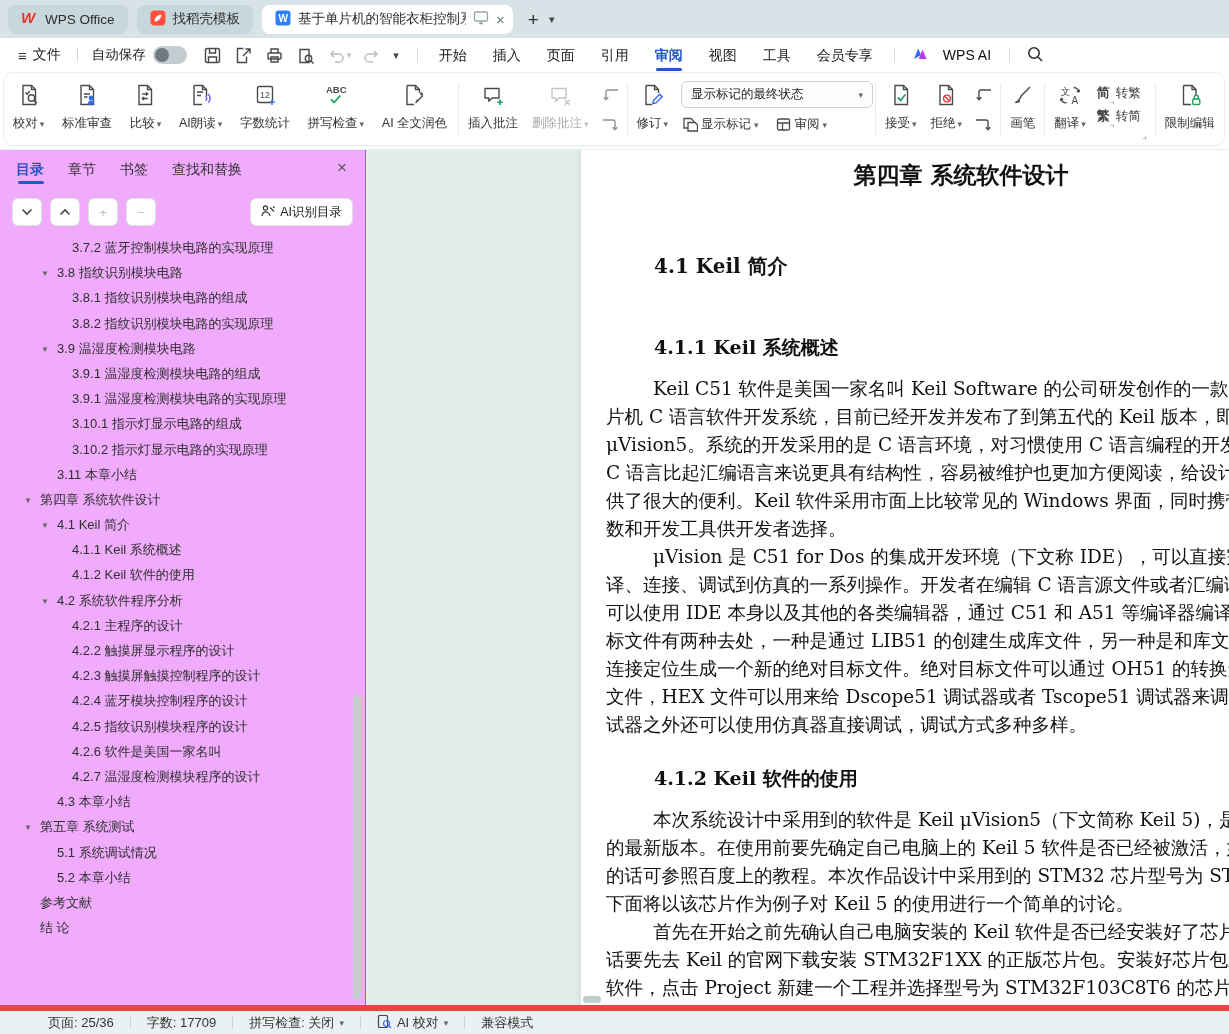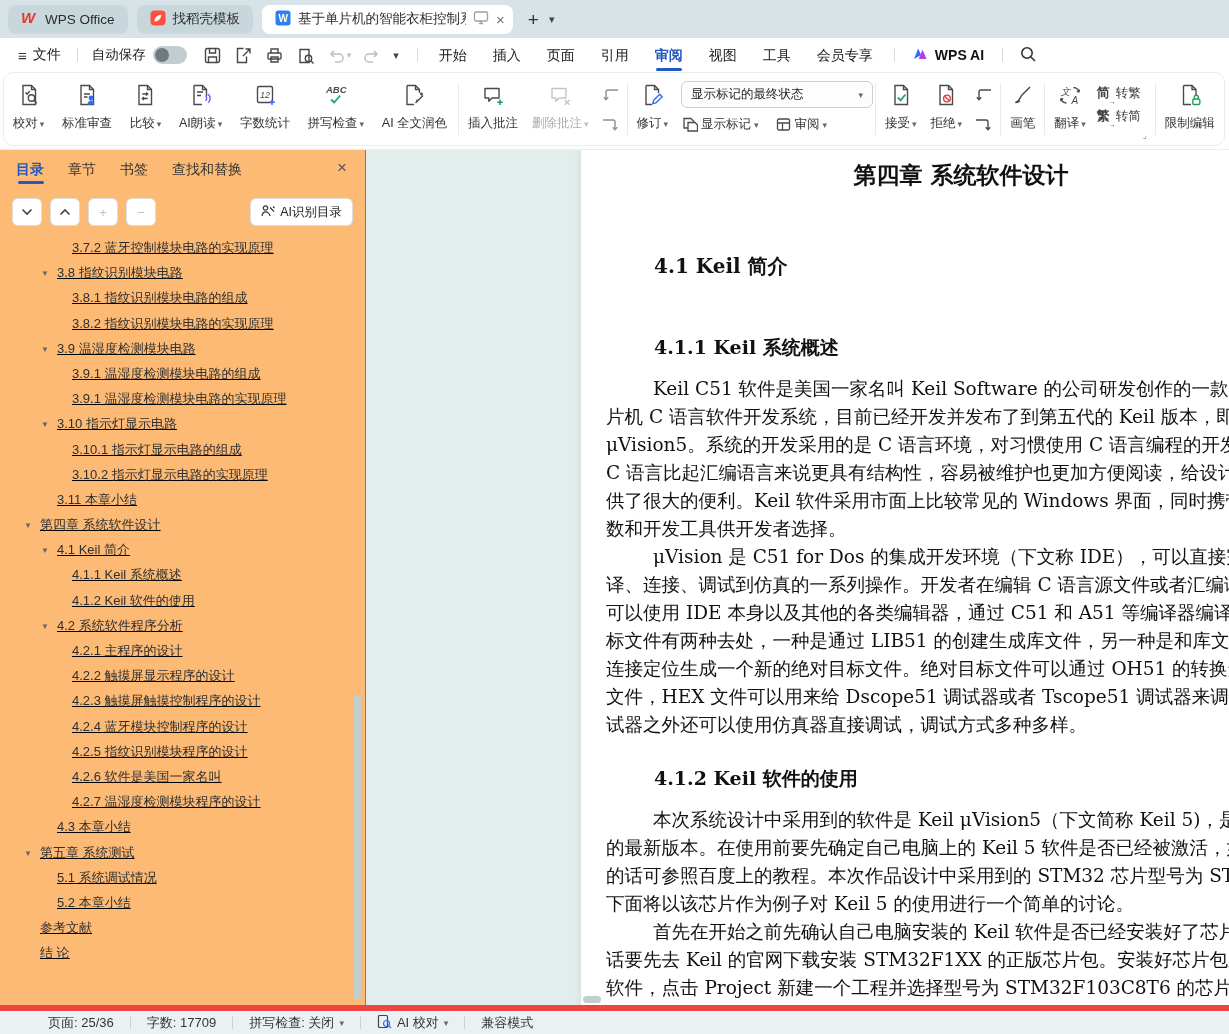--- a/index.html
+++ b/index.html
@@ -22,57 +22,57 @@
   .hamb{font-size:15px;color:#333;}
   .vsep{width:1px;height:14px;background:#d7dcde;margin:0 8px;}
   .autosave{display:flex;align-items:center;gap:7px;padding:0 6px;font-size:13.5px;}
   .toggle{width:34px;height:18px;border-radius:9px;background:#c3ccd0;position:relative;}
   .toggle .knob{position:absolute;left:2px;top:2px;width:14px;height:14px;border-radius:50%;background:#6e7a80;}
   .qicons{display:flex;align-items:center;gap:12px;margin:0 10px;}
   .qicons svg{display:block;}
   .menu-item{padding:0 13px;position:relative;line-height:34px;}
   .menu-item.active{color:#2257c4;font-weight:bold;}
   .menu-item.active::after{content:"";position:absolute;left:50%;transform:translateX(-50%);bottom:1px;width:26px;height:3px;border-radius:2px;background:#2257c4;}
-  .wpsai{display:flex;align-items:center;gap:6px;font-size:14px;font-weight:bold;color:#111;padding:0 10px;}
+  .wpsai{display:flex;align-items:center;gap:14px;font-size:14px;font-weight:normal;color:#111;padding:0 10px;}
   
   .ribbon{height:77px;background:#fff;border-bottom:1px solid #e9eeee;position:relative;}
   .ribbon-card{position:absolute;left:3px;right:4px;top:0;bottom:3px;border:1px solid #e8edee;border-radius:10px;
                display:flex;align-items:stretch;overflow:hidden;}
   .rgroup{display:flex;align-items:flex-start;}
   .vdiv{width:1px;background:#e6ebec;margin:10px 2px;}
   .bigbtn{display:flex;flex-direction:column;align-items:center;padding:9px 7px 0 7px;gap:7px;}
   .bigbtn .blabel{font-size:12.5px;color:#333;white-space:nowrap;display:flex;align-items:center;gap:2px;}
   .bigbtn.disabled{opacity:.42;}
-  .icon26{height:26px;display:flex;align-items:center;justify-content:flex-end;font-style:italic;}
+  .icon26{height:26px;display:flex;align-items:center;justify-content:flex-end;}
   .stackcol{display:flex;flex-direction:column;gap:7px;padding-top:12px;margin:0 4px;}
   .minirow{display:flex;align-items:center;gap:3px;font-size:12.5px;color:#333;white-space:nowrap;}
   .revcol{display:flex;flex-direction:column;padding-top:8px;margin-left:6px;justify-content:space-between;}
   .dropdown{width:172px;height:25px;border:1px solid #c8d0d2;border-radius:6px;background:#fdfdfd;
             display:flex;align-items:center;justify-content:space-between;padding:0 9px;font-size:12.5px;color:#222;}
   .revrow{display:flex;align-items:center;gap:16px;margin-top:8px;}
   .convcol{display:flex;flex-direction:column;gap:5px;padding-top:11px;margin-left:4px;}
   .convchar{font-size:13px;font-weight:bold;color:#444;position:relative;margin-right:3px;}
   .convchar::after{content:"→";position:absolute;right:-6px;bottom:-3px;font-size:7px;color:#444;}
   .cornerarr{position:absolute;right:6px;bottom:5px;font-size:9px;color:#8a9396;}
   .transgrp{position:relative;padding-right:12px;}
   
   .content{position:absolute;top:150px;left:0;right:0;bottom:29px;}
-  .sidebar{position:absolute;left:0;top:0;width:365px;height:100%;background:#fdba74;border-right:1px solid #8b5cf6;}
+  .sidebar{position:absolute;left:0;top:0;width:365px;height:100%;background:#f0abfc;border-right:1px solid #8b5cf6;}
   .side-tabs{display:flex;align-items:center;height:38px;padding:0 16px;font-size:14px;gap:24px;color:#333;position:relative;}
   .side-tab{position:relative;line-height:38px;}
   .side-tab.active{color:#2257c4;font-weight:bold;}
   .side-tab.active::after{content:"";position:absolute;left:2px;bottom:4px;width:26px;height:3px;border-radius:2px;background:#2257c4;}
   .side-close{position:absolute;right:18px;top:8px;font-size:17px;color:#555;}
   .side-tools{display:flex;align-items:center;padding:10px 12px 0 12px;gap:8px;}
   .sq-btn{width:28px;height:26px;background:#fff;border:1px solid #d9dfe0;border-radius:6px;
           display:flex;align-items:center;justify-content:center;color:#444;font-size:10px;}
   .sq-btn.dim{color:#b9c1c3;font-size:13px;}
   .ai-btn{margin-left:auto;height:26px;background:#fff;border:1px solid #d9dfe0;border-radius:6px;
           padding:0 10px;font-size:12.5px;display:flex;align-items:center;gap:5px;color:#222;}
-  .toc-list{position:absolute;top:90px;left:0;right:14px;bottom:0;overflow:hidden;text-decoration:underline;}
+  .toc-list{position:absolute;top:90px;left:0;right:14px;bottom:0;overflow:hidden;}
   .toc-row{height:25.2px;line-height:25.2px;font-size:13px;color:#2f2f2f;white-space:nowrap;}
   .toc-row:first-child{margin-top:-5px;}
   .lvl1{padding-left:40px;}.lvl2{padding-left:57px;}.lvl3{padding-left:72px;}
   .toc-arrow{display:inline-block;width:16px;margin-left:-16px;font-size:8px;color:#666;vertical-align:1px;}
   .side-scroll{position:absolute;right:4px;top:545px;width:8px;height:305px;background:#c3cdcd;border-radius:4px;}
   .doc-area{position:absolute;left:366px;top:0;right:0;bottom:0;background:#e3edec;overflow:hidden;}
   .page{position:absolute;left:215px;top:0;width:760px;height:100%;background:#fff;box-shadow:0 0 8px rgba(0,0,0,.10);}
   .page-inner{padding:8px 0 0 25px;font-family:"DejaVu Serif","Liberation Serif",serif;color:#111;}
   .doc-title{width:710px;text-align:center;font-size:23px;font-weight:bold;line-height:34px;}
   .doc-h2{font-size:20px;font-weight:bold;margin:60px 0 0 48px;line-height:28px;}
@@ -548,21 +548,20 @@
         </span>
       </div>
       <div class="toc-list">
           <div class="toc-row lvl3"><span>3.7.2 蓝牙控制模块电路的实现原理</span></div>
           <div class="toc-row lvl2"><span class="toc-arrow">▼</span><span>3.8 指纹识别模块电路</span></div>
           <div class="toc-row lvl3"><span>3.8.1 指纹识别模块电路的组成</span></div>
           <div class="toc-row lvl3"><span>3.8.2 指纹识别模块电路的实现原理</span></div>
           <div class="toc-row lvl2"><span class="toc-arrow">▼</span><span>3.9 温湿度检测模块电路</span></div>
           <div class="toc-row lvl3"><span>3.9.1 温湿度检测模块电路的组成</span></div>
           <div class="toc-row lvl3"><span>3.9.1 温湿度检测模块电路的实现原理</span></div>
-          <div class="toc-row lvl2"><span class="toc-arrow">▼</span><span>3.10 指示灯显示电路</span></div>
           <div class="toc-row lvl3"><span>3.10.1 指示灯显示电路的组成</span></div>
           <div class="toc-row lvl3"><span>3.10.2 指示灯显示电路的实现原理</span></div>
           <div class="toc-row lvl2"><span>3.11 本章小结</span></div>
           <div class="toc-row lvl1"><span class="toc-arrow">▼</span><span>第四章 系统软件设计</span></div>
           <div class="toc-row lvl2"><span class="toc-arrow">▼</span><span>4.1 Keil 简介</span></div>
           <div class="toc-row lvl3"><span>4.1.1 Keil 系统概述</span></div>
           <div class="toc-row lvl3"><span>4.1.2 Keil 软件的使用</span></div>
           <div class="toc-row lvl2"><span class="toc-arrow">▼</span><span>4.2 系统软件程序分析</span></div>
           <div class="toc-row lvl3"><span>4.2.1 主程序的设计</span></div>
           <div class="toc-row lvl3"><span>4.2.2 触摸屏显示程序的设计</span></div>

